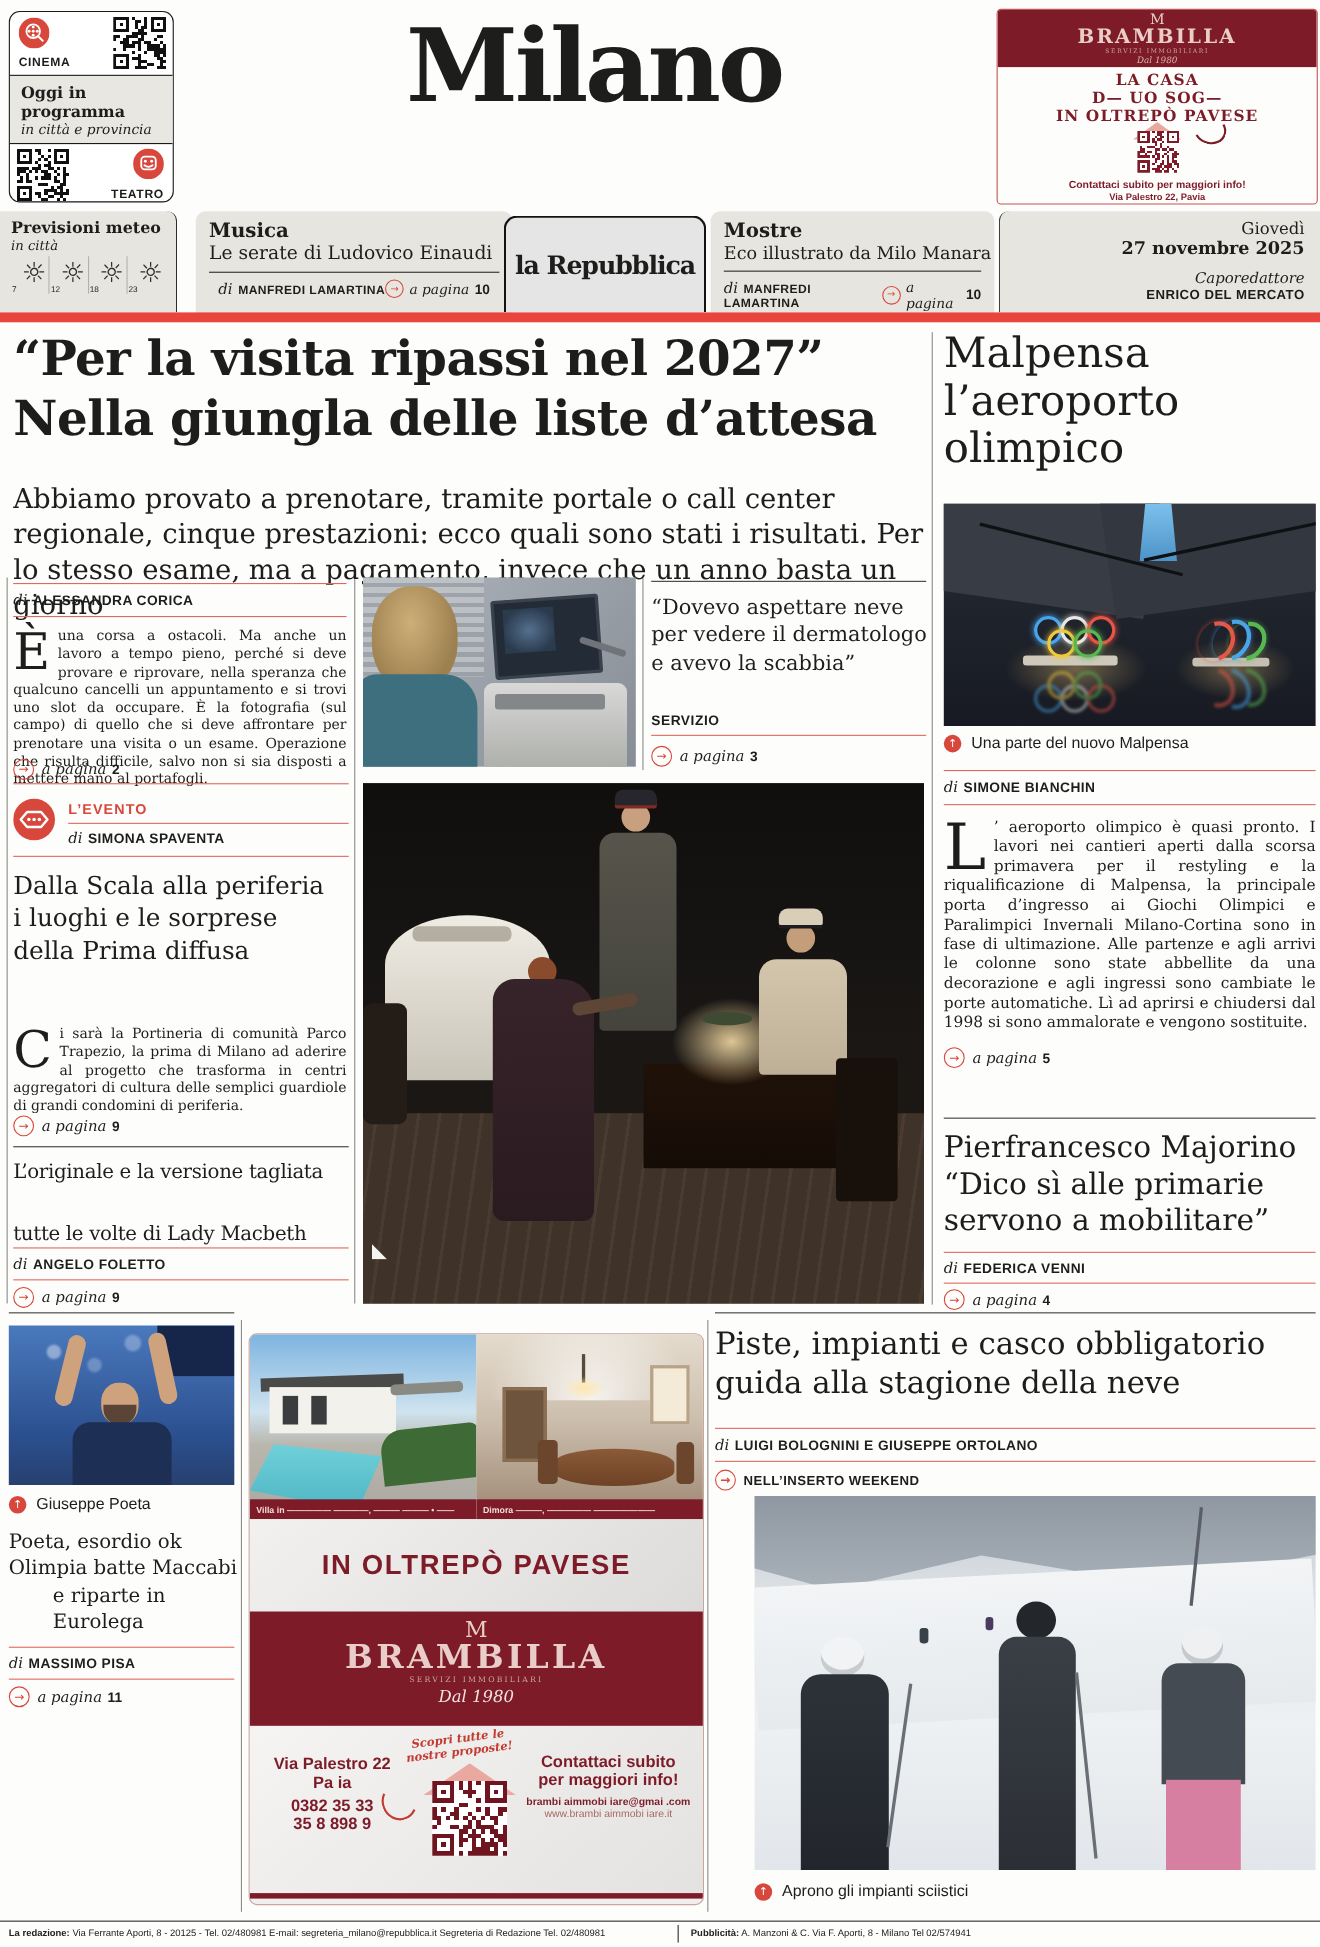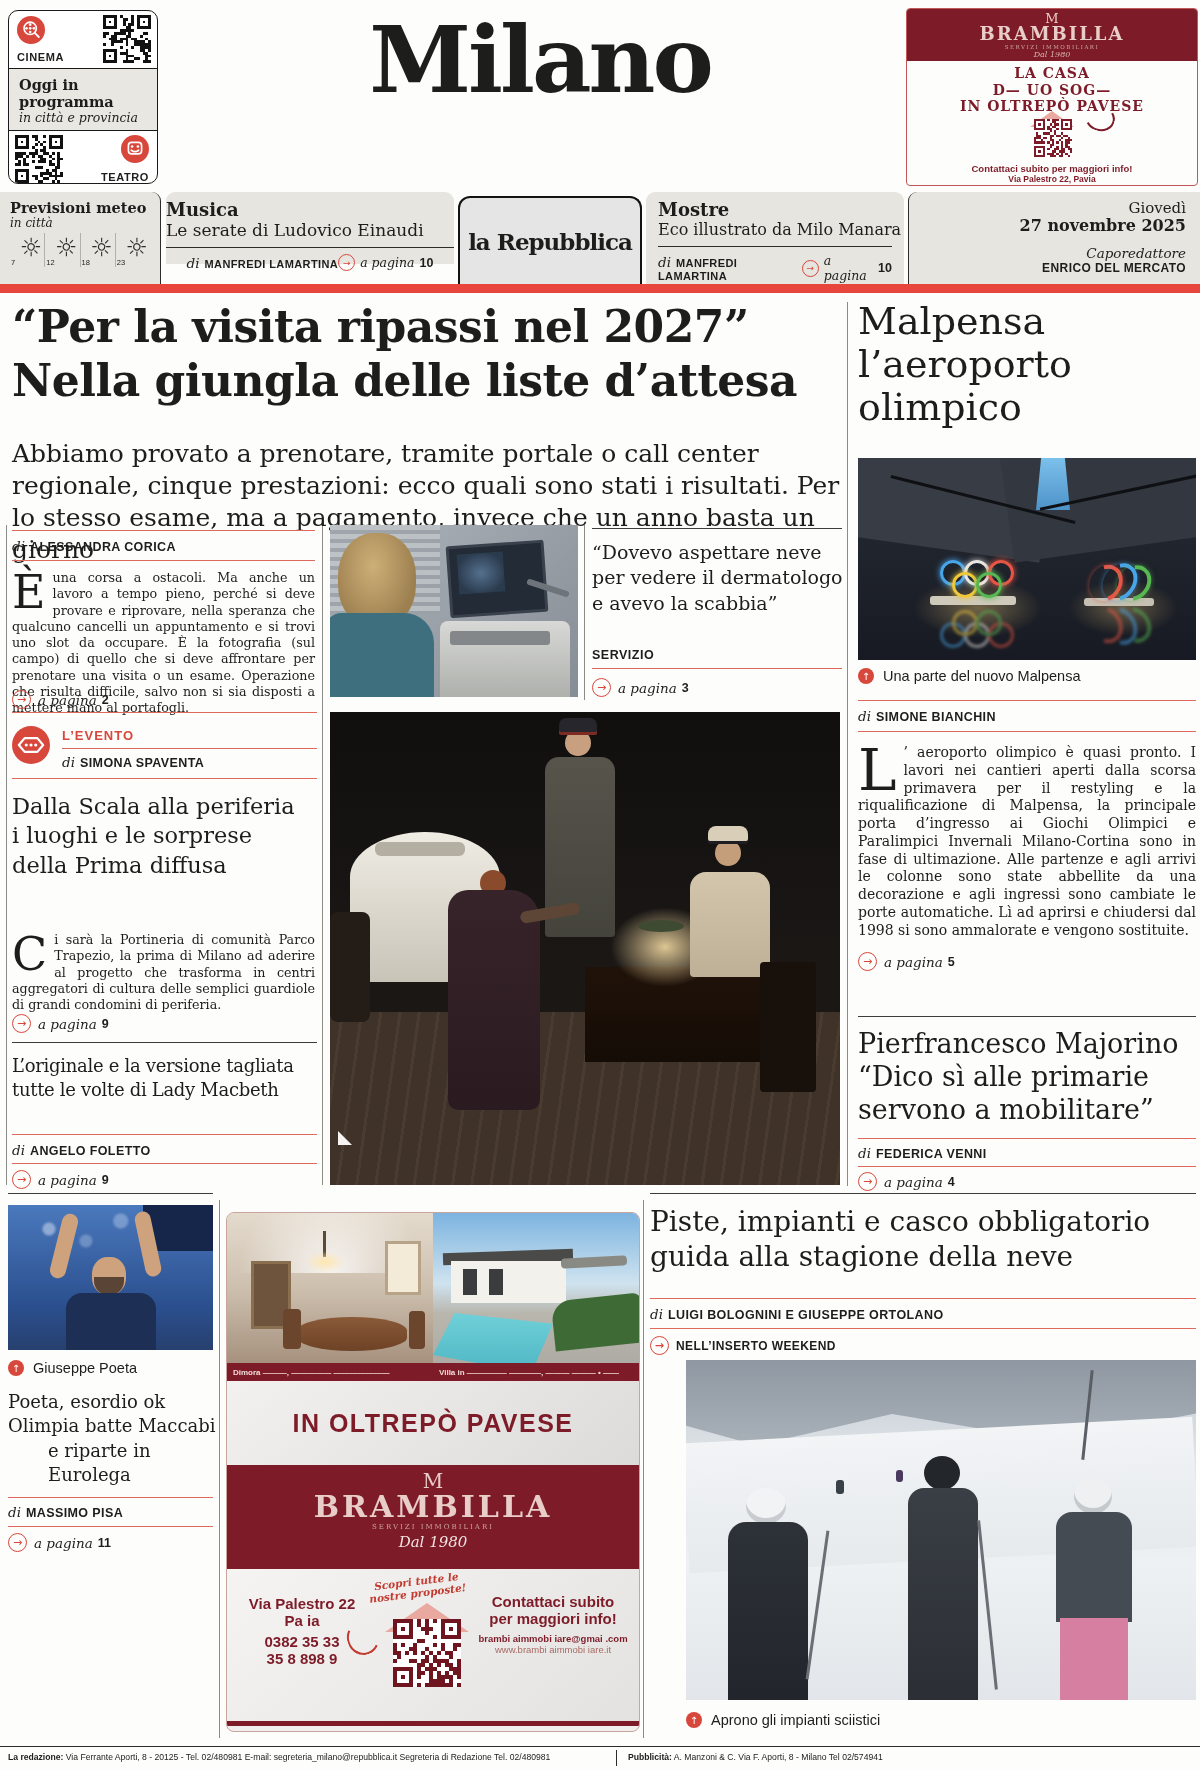--- a/index.html
+++ b/index.html
@@ -421,21 +421,21 @@
           <span class="sun" style="position:absolute;right:2px;top:2px;"></span>
           <span class="sans" style="position:absolute;left:1px;bottom:0;font-size:7.5px;">18</span>
         </div>
       <div style="flex:1;position:relative;height:34px;">
           <span class="sun" style="position:absolute;right:2px;top:2px;"></span>
           <span class="sans" style="position:absolute;left:1px;bottom:0;font-size:7.5px;">23</span>
         </div>
     </div>
   </div>
 
-  <div class="abs graybox" style="left:166px;top:192px;width:288px;height:72px;padding:7px 0 0;box-sizing:border-box;">
+  <div class="abs graybox" style="left:178px;top:192px;width:288px;height:100px;padding:7px 12px 0;box-sizing:border-box;">
     <div class="kicker">Musica</div>
     <div class="promotitle" style="font-size:17px;white-space:nowrap;">Le serate di Ludovico Einaudi</div>
     <div class="promofoot">
       <span class="byline"><span class="di">di</span><span>MANFREDI LAMARTINA</span></span>
       <span class="pageref">
           <span class="refcircle"></span>
           <span class="it">a pagina</span>
           <span class="pg">10</span>
         </span>
     </div>
@@ -561,21 +561,21 @@
     <div class="abs" style="left:360px;top:160px;width:80px;height:105px;background:linear-gradient(180deg,#d3c6ad,#bdb096);border-radius:16px 16px 4px 4px;"></div>
     <div class="abs" style="left:385px;top:128px;width:26px;height:26px;background:#c49e7a;border-radius:50%;"></div>
     <div class="abs" style="left:378px;top:114px;width:40px;height:15px;background:#d9ceb8;border-radius:8px 8px 2px 2px;box-shadow:0 3px 0 #1d1d22;"></div>
     <div class="abs" style="left:430px;top:250px;width:56px;height:130px;background:#17100b;border-radius:4px;"></div>
     <div class="abs" style="left:8px;bottom:40px;width:14px;height:14px;background:#f5f4f0;clip-path:polygon(0 0,0 100%,100% 100%);"></div>
   </div>
 
   <div class="abs darkrule" style="left:12px;top:1042px;width:305px;"></div>
   <div class="abs" style="left:12px;top:1054px;width:308px;font-size:18px;line-height:1.35;letter-spacing:-.3px;">
     <h3 style="font-size:inherit;">L’originale e la versione tagliata</h3>
-    <h3 style="font-size:inherit;">tutte le volte di Lady Macbeth</h3>
+    <h3 style="font-size:inherit;margin-top:32px;">tutte le volte di Lady Macbeth</h3>
   </div>
   <div class="abs redrule" style="left:12px;top:1134px;width:305px;"></div>
   <div class="abs byline" style="left:12px;top:1142px;"><span class="di">di</span><span>ANGELO FOLETTO</span></div>
   <div class="abs redrule" style="left:12px;top:1163px;width:305px;"></div>
   <div class="abs pageref" style="left:12px;top:1170px;">
       <span class="refcircle"></span>
       <span class="it">a pagina</span>
       <span class="pg">9</span>
     </div>
 
@@ -682,43 +682,43 @@
   <div class="abs byline" style="left:8px;top:1504px;"><span class="di">di</span><span>MASSIMO PISA</span></div>
   <div class="abs redrule" style="left:8px;top:1526px;width:205px;"></div>
   <div class="abs pageref" style="left:8px;top:1533px;">
       <span class="refcircle"></span>
       <span class="it">a pagina</span>
       <span class="pg">11</span>
     </div>
 
   <div class="abs" style="left:226px;top:1212px;width:412px;height:518px;border:1px solid #c9a5a0;border-radius:8px;overflow:hidden;background:#f0efed;">
     <div style="display:flex;height:168px;">
+      <div style="position:relative;width:206px;height:168px;overflow:hidden;background:linear-gradient(180deg,#7db4e0 0%,#cfe3ef 42%,#b8b6ad 60%,#a9a79f 100%);">
+        <div class="abs" style="left:10px;top:38px;width:130px;height:12px;background:#4a4a48;transform:rotate(-2deg);"></div>
+        <div class="abs" style="left:18px;top:48px;width:115px;height:42px;background:#f2f1ec;"></div>
+        <div class="abs" style="left:30px;top:56px;width:14px;height:26px;background:#3a3c3e;"></div>
+        <div class="abs" style="left:56px;top:56px;width:14px;height:26px;background:#3a3c3e;"></div>
+        <div class="abs" style="left:128px;top:44px;width:66px;height:10px;background:#8a8a84;border-radius:4px;transform:rotate(-3deg);"></div>
+        <div class="abs" style="left:120px;top:84px;width:90px;height:50px;background:#3e6b35;border-radius:20px 8px 0 0;transform:rotate(-6deg);"></div>
+        <div class="abs" style="left:0px;top:100px;width:120px;height:60px;background:linear-gradient(180deg,#6fd0d8,#4fb6c4);clip-path:polygon(18% 0,100% 18%,82% 100%,0 70%);"></div>
+        <div class="abs" style="left:0;bottom:0;width:206px;height:18px;background:#7d1b28;display:flex;align-items:center;">
+          <span class="sans b" style="color:#f2dcd8;font-size:8px;padding-left:6px;white-space:nowrap;">Villa in ————— ————, ——— ——— • ——</span>
+        </div>
+      </div>
       <div style="position:relative;width:206px;height:168px;overflow:hidden;background:linear-gradient(180deg,#e4dbcd 0%,#cdbfae 45%,#9c8672 100%);">
         <div class="abs" style="left:10px;top:-30px;width:186px;height:90px;background:radial-gradient(ellipse at 50% 100%,rgba(255,255,255,.8),rgba(255,255,255,0) 70%);"></div>
         <div class="abs" style="left:96px;top:18px;width:3px;height:26px;background:#5a4a3a;"></div>
         <div class="abs" style="left:78px;top:38px;width:40px;height:22px;background:radial-gradient(ellipse,rgba(255,230,170,.9),rgba(255,230,170,0) 70%);"></div>
         <div class="abs" style="right:12px;top:28px;width:30px;height:48px;background:#f3ead8;border:3px solid #b7a astronom88;border:3px solid #b7a488;"></div>
         <div class="abs" style="left:24px;top:48px;width:34px;height:62px;background:#6e543c;border:3px solid #8a6e50;"></div>
         <div class="abs" style="left:70px;top:104px;width:110px;height:34px;background:linear-gradient(180deg,#8a5a38,#6e4226);border-radius:50%/40%;"></div>
         <div class="abs" style="left:56px;top:96px;width:18px;height:40px;background:#6b452c;border-radius:4px;"></div>
         <div class="abs" style="left:182px;top:98px;width:16px;height:38px;background:#6b452c;border-radius:4px;"></div>
         <div class="abs" style="left:0;bottom:0;width:206px;height:18px;background:#7d1b28;display:flex;align-items:center;">
           <span class="sans b" style="color:#f2dcd8;font-size:8px;padding-left:6px;white-space:nowrap;">Dimora ———, ————— ———————</span>
-        </div>
-      </div>
-      <div style="position:relative;width:206px;height:168px;overflow:hidden;background:linear-gradient(180deg,#7db4e0 0%,#cfe3ef 42%,#b8b6ad 60%,#a9a79f 100%);">
-        <div class="abs" style="left:10px;top:38px;width:130px;height:12px;background:#4a4a48;transform:rotate(-2deg);"></div>
-        <div class="abs" style="left:18px;top:48px;width:115px;height:42px;background:#f2f1ec;"></div>
-        <div class="abs" style="left:30px;top:56px;width:14px;height:26px;background:#3a3c3e;"></div>
-        <div class="abs" style="left:56px;top:56px;width:14px;height:26px;background:#3a3c3e;"></div>
-        <div class="abs" style="left:128px;top:44px;width:66px;height:10px;background:#8a8a84;border-radius:4px;transform:rotate(-3deg);"></div>
-        <div class="abs" style="left:120px;top:84px;width:90px;height:50px;background:#3e6b35;border-radius:20px 8px 0 0;transform:rotate(-6deg);"></div>
-        <div class="abs" style="left:0px;top:100px;width:120px;height:60px;background:linear-gradient(180deg,#6fd0d8,#4fb6c4);clip-path:polygon(18% 0,100% 18%,82% 100%,0 70%);"></div>
-        <div class="abs" style="left:0;bottom:0;width:206px;height:18px;background:#7d1b28;display:flex;align-items:center;">
-          <span class="sans b" style="color:#f2dcd8;font-size:8px;padding-left:6px;white-space:nowrap;">Villa in ————— ————, ——— ——— • ——</span>
         </div>
       </div>
     </div>
     <div class="center" style="height:84px;background:linear-gradient(140deg,#f2f1ef,#dcdbd9);display:flex;flex-direction:column;justify-content:center;">
       <div class="sans b darkred" style="font-size:25px;letter-spacing:1.5px;">IN OLTREPÒ PAVESE</div>
     </div>
     <div class="center" style="height:104px;background:#7d1b28;color:#e9cdc8;padding-top:6px;box-sizing:border-box;">
       <div style="font-size:20px;line-height:1;">M</div>
       <div class="b" style="font-size:30px;line-height:1.05;letter-spacing:3px;">BRAMBILLA</div>
       <div style="font-size:7px;letter-spacing:2px;color:#caa39e;">SERVIZI IMMOBILIARI</div>

